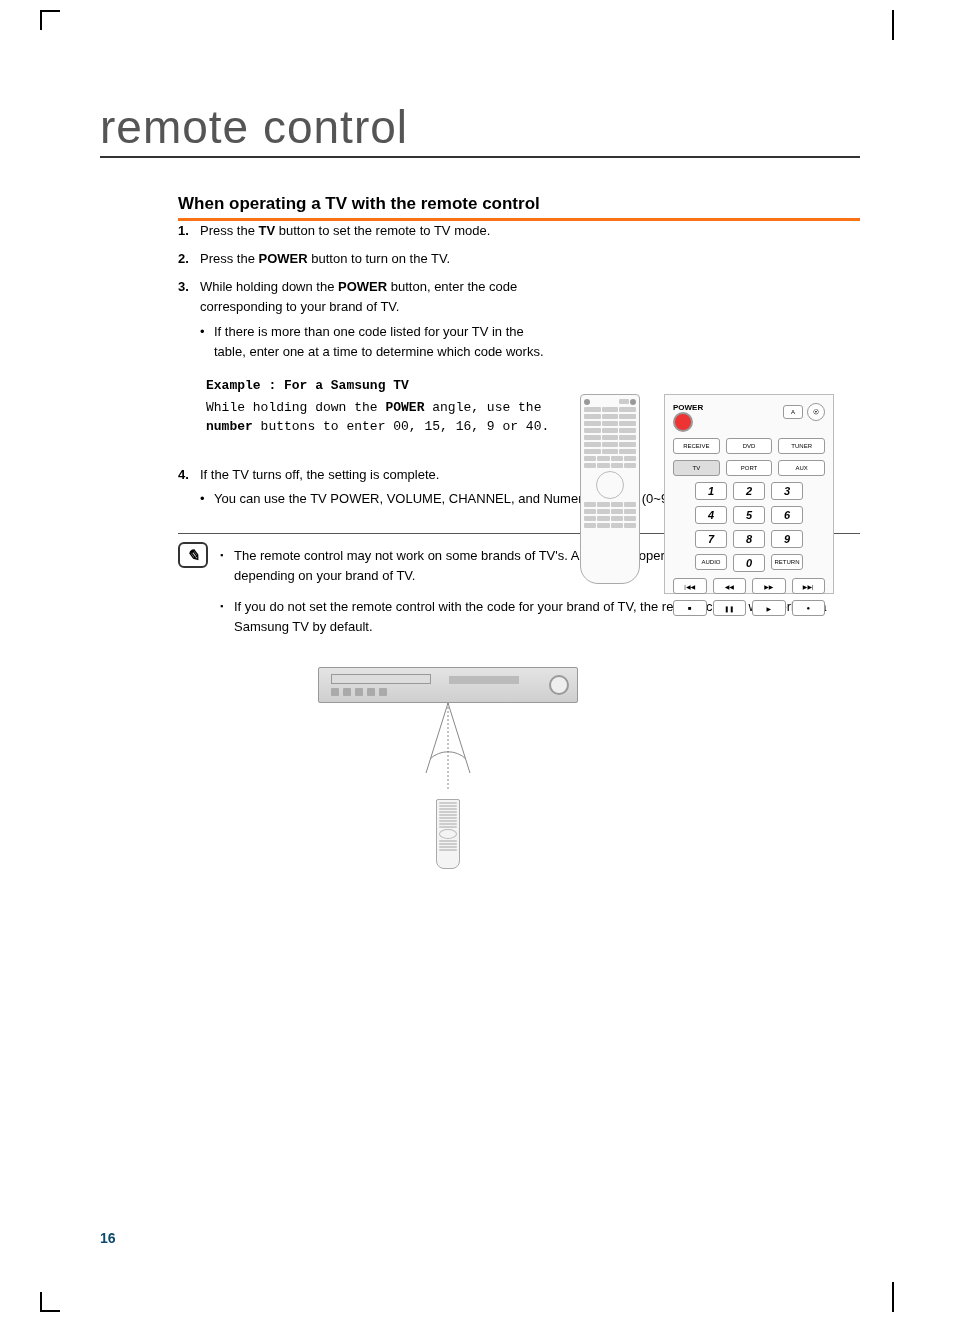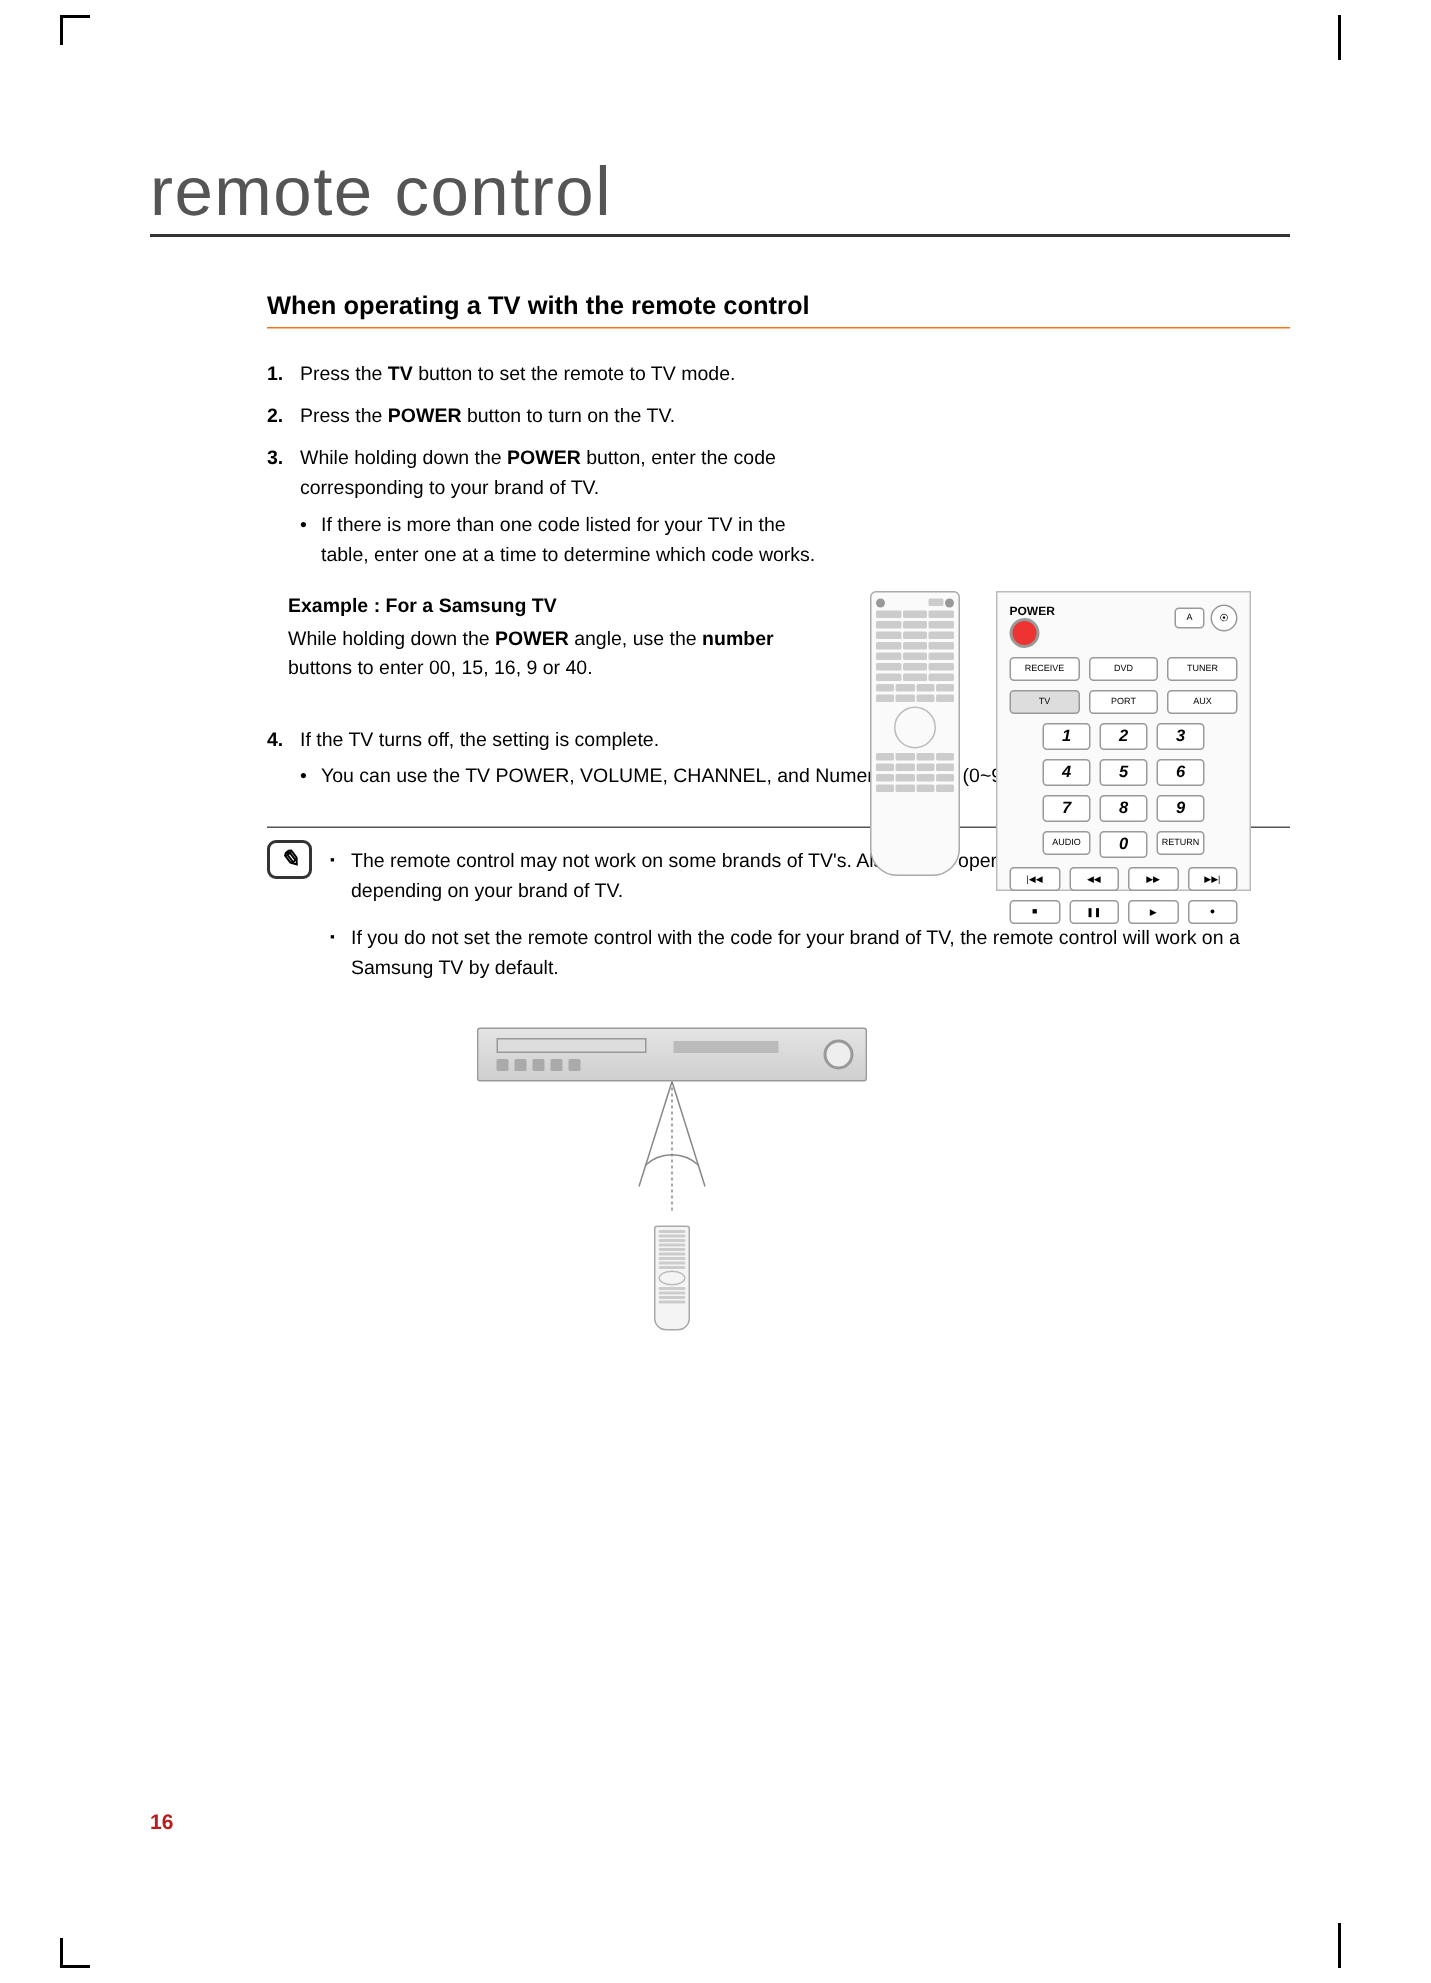--- a/index.html
+++ b/index.html
@@ -37,35 +37,34 @@
     font-size: 13px;
     margin-bottom: 26px;
     color: #111;
   }
   .sub-block {
     margin-left: 78px;
   }
   .sub-title {
     font-size: 17px;
     font-weight: bold;
-    border-bottom: 1px solid #f97316;
+    border-bottom: 3px solid #f97316;
     padding-bottom: 4px;
-    margin-bottom: 20px;
   }
   .steps {
     font-size: 13px;
     line-height: 1.55;
     width: 380px;
   }
   .steps .row { margin-bottom: 8px; display: flex; }
   .steps .num { font-weight: bold; width: 22px; flex-shrink:0; }
   .steps .txt { flex: 1; }
   .bullet-row { display:flex; margin-top:4px; }
   .bullet-dot { width: 14px; flex-shrink:0; }
-  .example-block { margin-left: 14px; margin-top: 14px; }
+  .example-block { margin-left: 28px; margin-top: 14px; font-family: Liberation Mono, monospace; }
   .example-hd { font-weight: bold; font-size: 13px; margin-bottom: 2px;}
   .example-txt { font-size: 13px; line-height:1.5; }
   .step4 { margin-top: 28px; font-size: 13px; line-height:1.55; }
   .right-figs {
     position: absolute;
     right: 0;
     top: 200px;
     width: 280px;
     height: 200px;
     display:flex;
@@ -156,24 +155,24 @@
     border-radius: 2px 2px 8px 8px;
     margin: 0 auto;
     background:#f4f4f4;
     padding:2px;
     display:flex;flex-direction:column;gap:1px;
   }
   .mini-remote div{height:2px;background:#ccc;border-radius:1px;}
   .page-num {
     position:absolute;
     left: 100px;
-    bottom: 100px;
+    bottom: 76px;
     font-weight: bold;
     font-size: 14px;
-    color:#b91c1c;
+    color:#0c4a6e;
   }
   .corner-tl { position:absolute; left:40px; top:10px; width:20px;height:20px;border-left:2px solid #000;border-top:2px solid #000;}
   .corner-tr { position:absolute; right:60px; top:10px; width:2px;height:30px;background:#000;}
   .corner-bl { position:absolute; left:40px; bottom:10px; width:20px;height:20px;border-left:2px solid #000;border-bottom:2px solid #000;}
   .corner-br { position:absolute; right:60px; bottom:10px; width:2px;height:30px;background:#000;}
   b { font-weight: bold; }
 </style>
 </head>
 <body>
 

